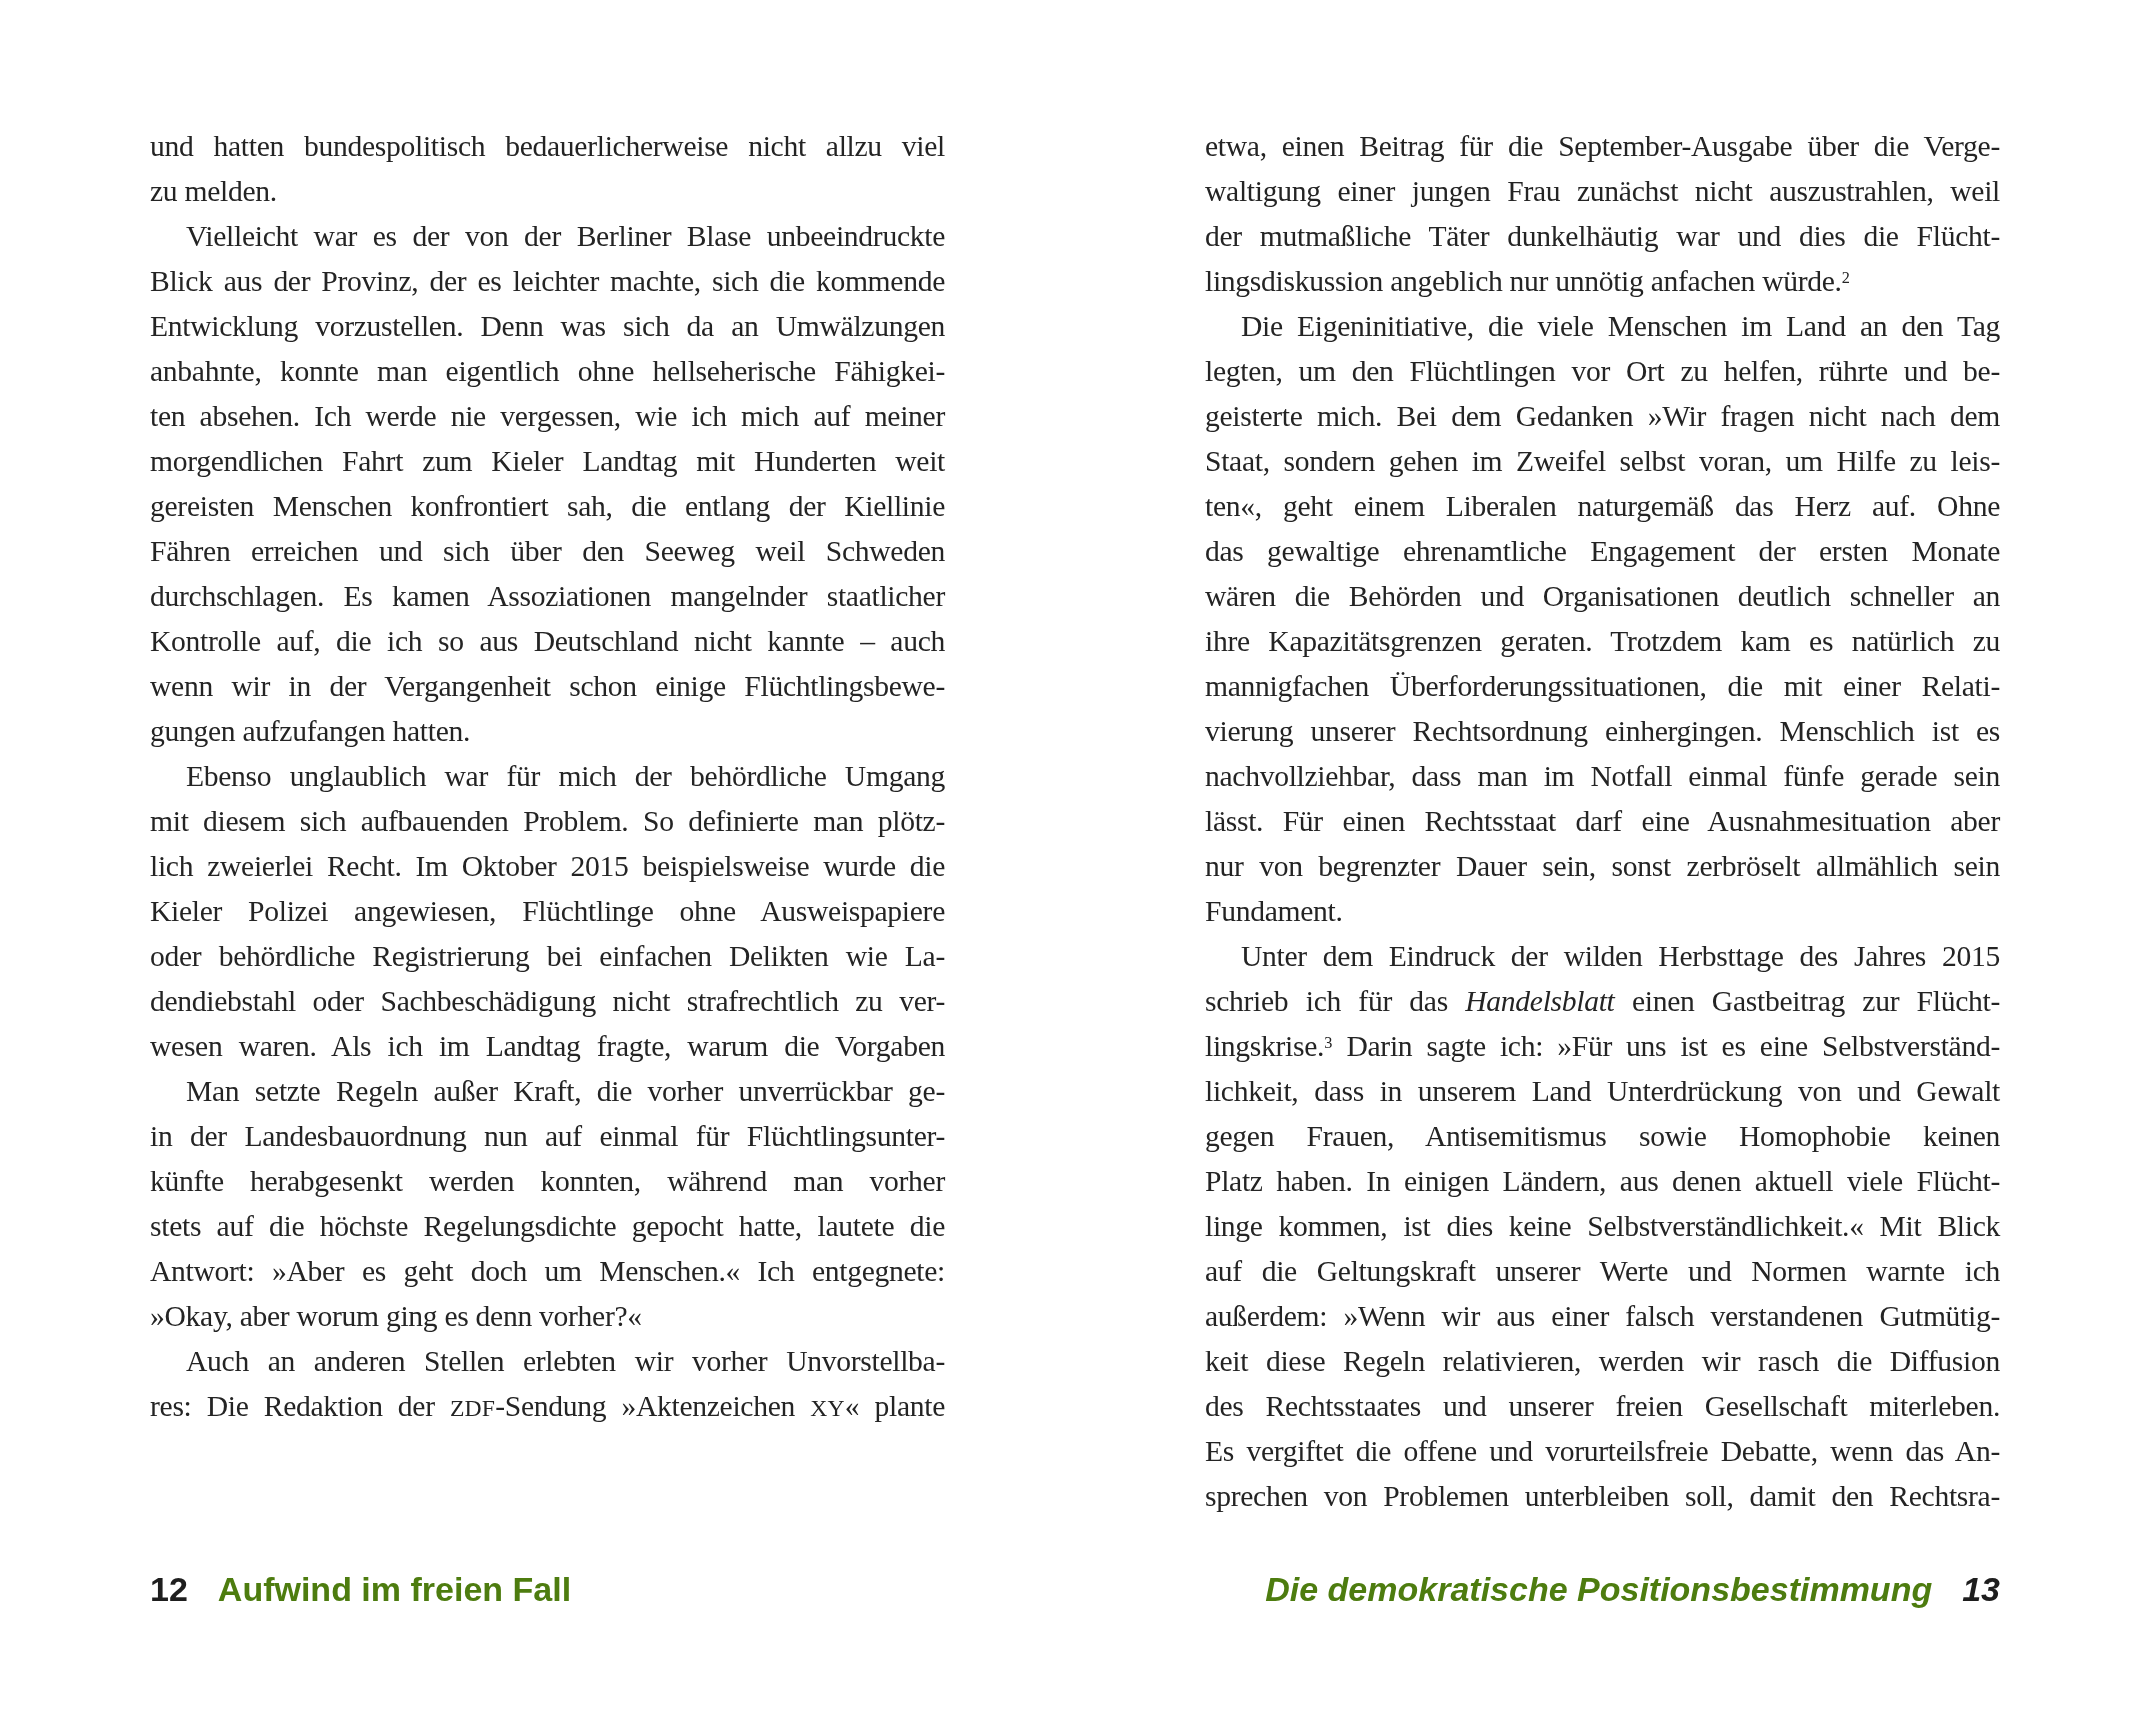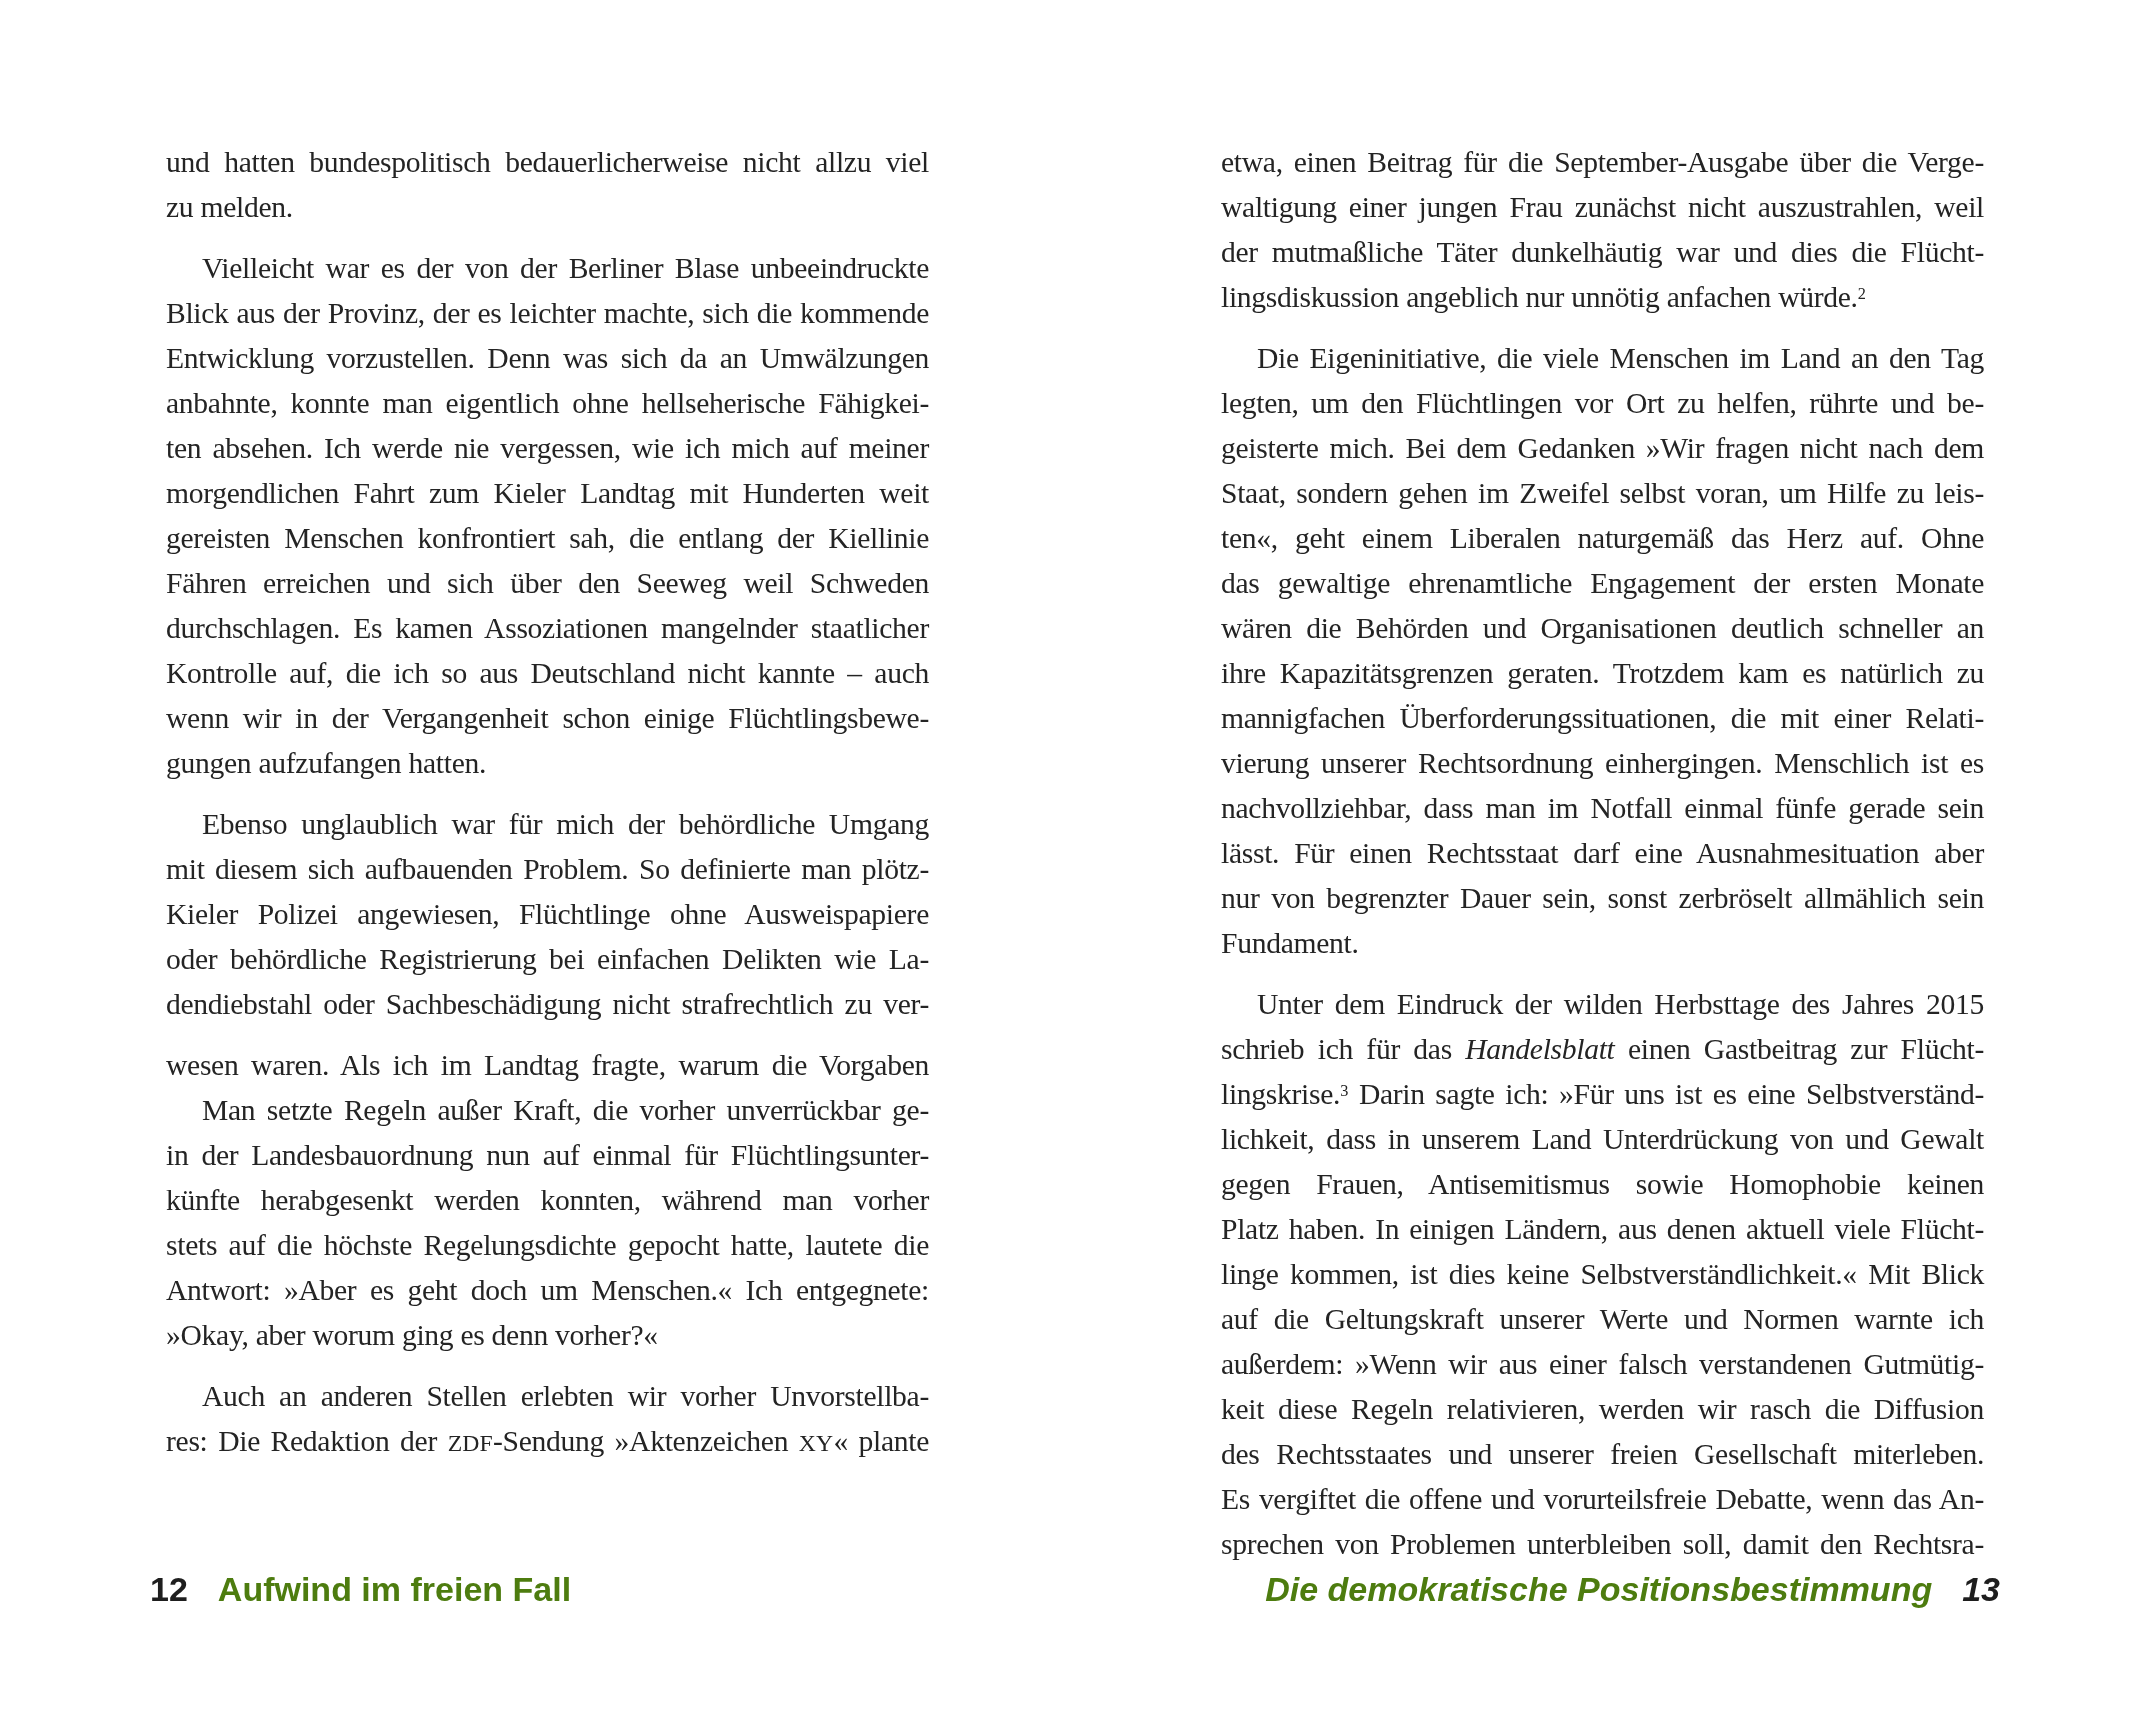--- a/index.html
+++ b/index.html
@@ -19,21 +19,21 @@
   .textcol {
     position: absolute;
     top: 124px;
     width: 795px;
     font-size: 29.6px;
     letter-spacing: -0.3px;
   }
   .textcol.left  { left: 150px; }
   .textcol.right { left: 1205px; }
 
-  .para { margin: 16px; }
+  .para { margin: 0; }
   .ln {
     height: 45px;
     line-height: 45px;
     white-space: nowrap;
     text-align: justify;
     text-align-last: justify;
     text-justify: inter-word;
   }
   .ln.end {
     text-align-last: left;
@@ -87,20 +87,21 @@
         <div class="ln">gereisten Menschen konfrontiert sah, die entlang der Kiellinie</div>
         <div class="ln">Fähren erreichen und sich über den Seeweg weil Schweden</div>
         <div class="ln">durchschlagen. Es kamen Assoziationen mangelnder staatlicher</div>
         <div class="ln">Kontrolle auf, die ich so aus Deutschland nicht kannte – auch</div>
         <div class="ln">wenn wir in der Vergangenheit schon einige Flüchtlingsbewe-</div>
         <div class="ln end">gungen aufzufangen hatten.</div>
       </div>
       <div class="para">
         <div class="ln indent">Ebenso unglaublich war für mich der behördliche Umgang</div>
         <div class="ln">mit diesem sich aufbauenden Problem. So definierte man plötz-</div>
+        <div class="ln">lich zweierlei Recht. Im Oktober 2015 beispielsweise wurde die</div>
         <div class="ln">Kieler Polizei angewiesen, Flüchtlinge ohne Ausweispapiere</div>
         <div class="ln">oder behördliche Registrierung bei einfachen Delikten wie La-</div>
         <div class="ln">dendiebstahl oder Sachbeschädigung nicht strafrechtlich zu ver-</div>
       </div>
       <div class="para">
         <div class="ln">wesen waren. Als ich im Landtag fragte, warum die Vorgaben</div>
         <div class="ln indent">Man setzte Regeln außer Kraft, die vorher unverrückbar ge-</div>
         <div class="ln">in der Landesbauordnung nun auf einmal für Flüchtlingsunter-</div>
         <div class="ln">künfte herabgesenkt werden konnten, während man vorher</div>
         <div class="ln">stets auf die höchste Regelungsdichte gepocht hatte, lautete die</div>

